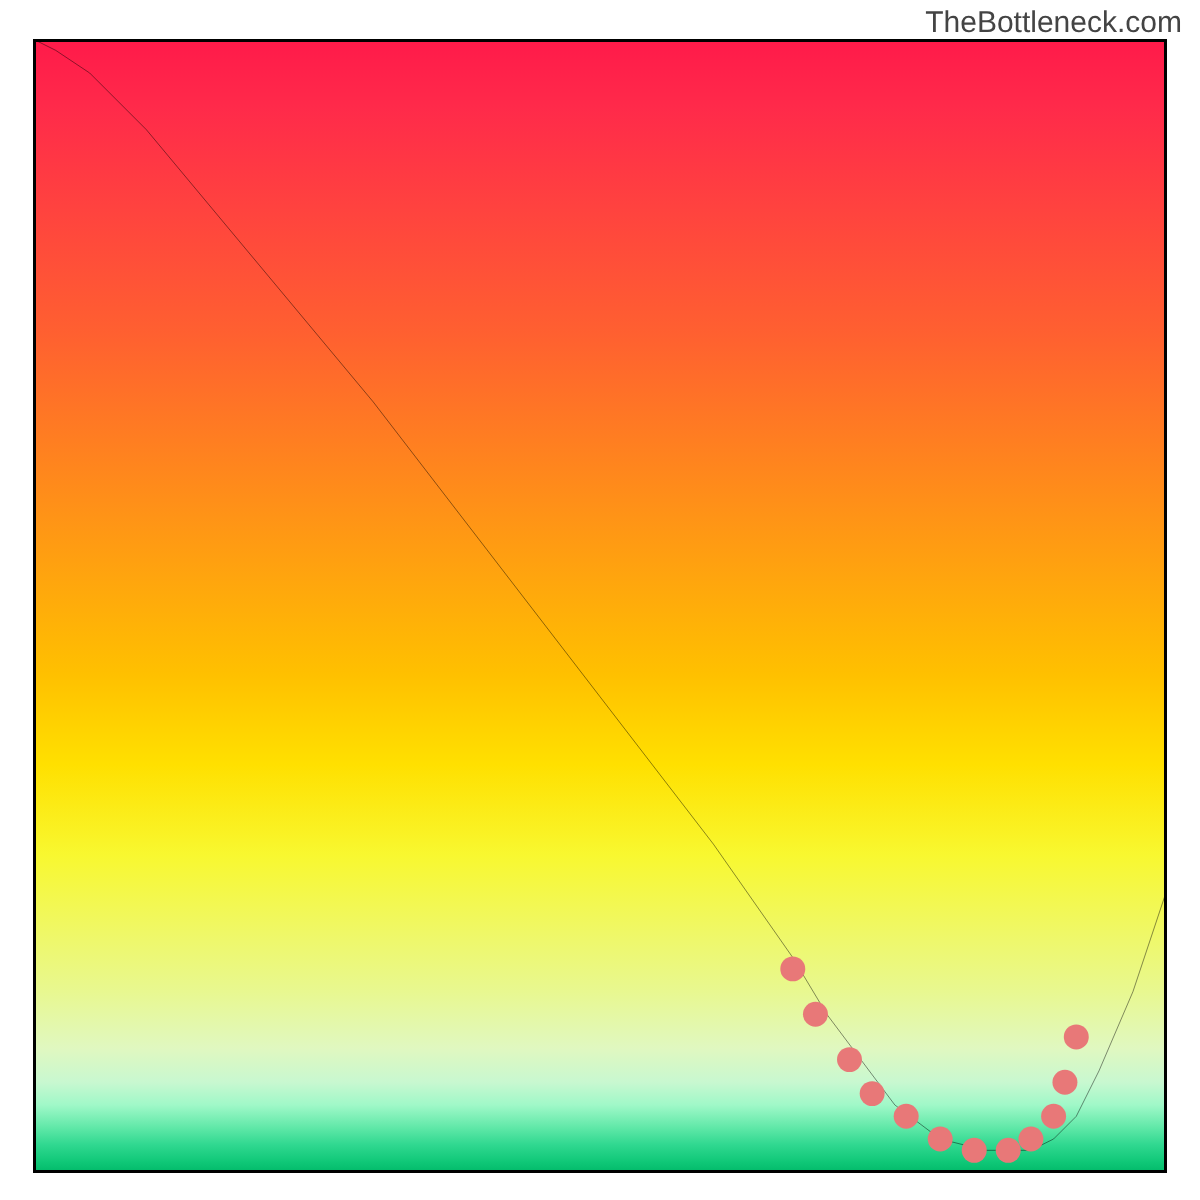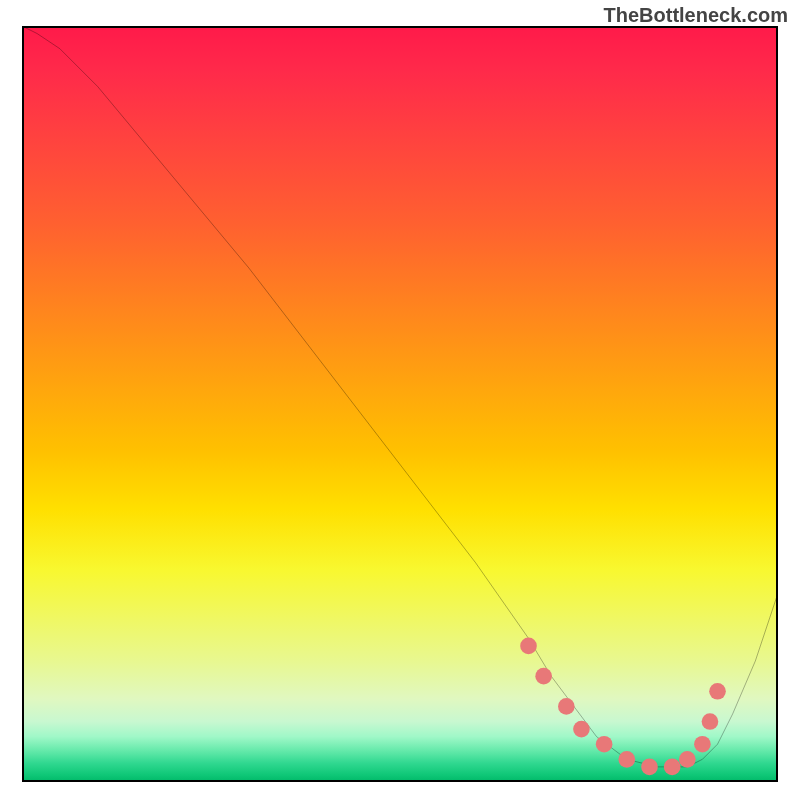--- a/index.html
+++ b/index.html
@@ -9,21 +9,21 @@
     background: #fff;
     position: relative;
     font-family: Arial, sans-serif;
   }
   .watermark {
     position: absolute;
     top: 4px;
     right: 12px;
     font-size: 20px;
     color: #444;
-    font-weight: 700;
+    font-weight: 400;
     z-index: 10;
   }
   .plot {
     position: absolute;
     left: 22px;
     top: 26px;
     width: 756px;
     height: 756px;
   }
   .gradient-bg {

